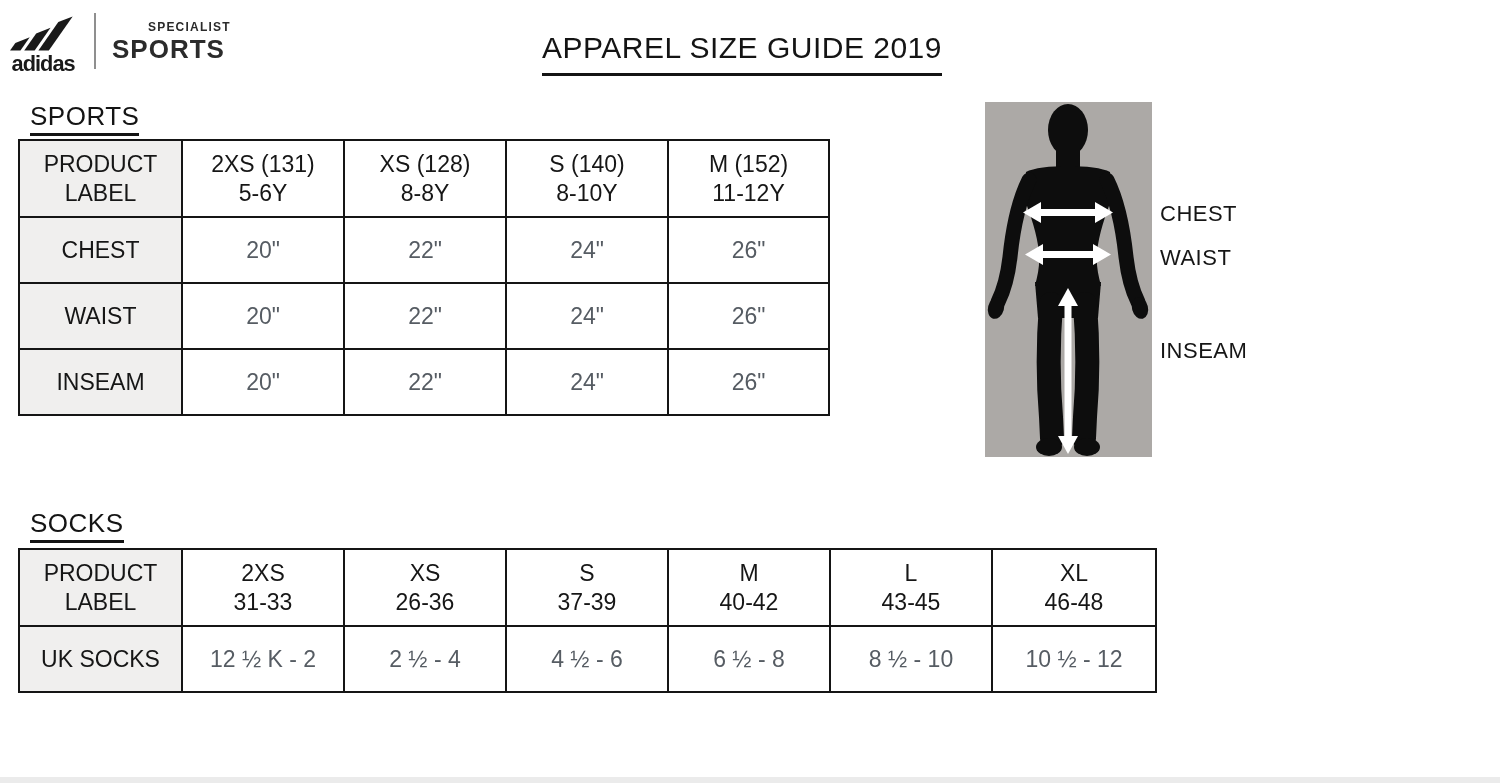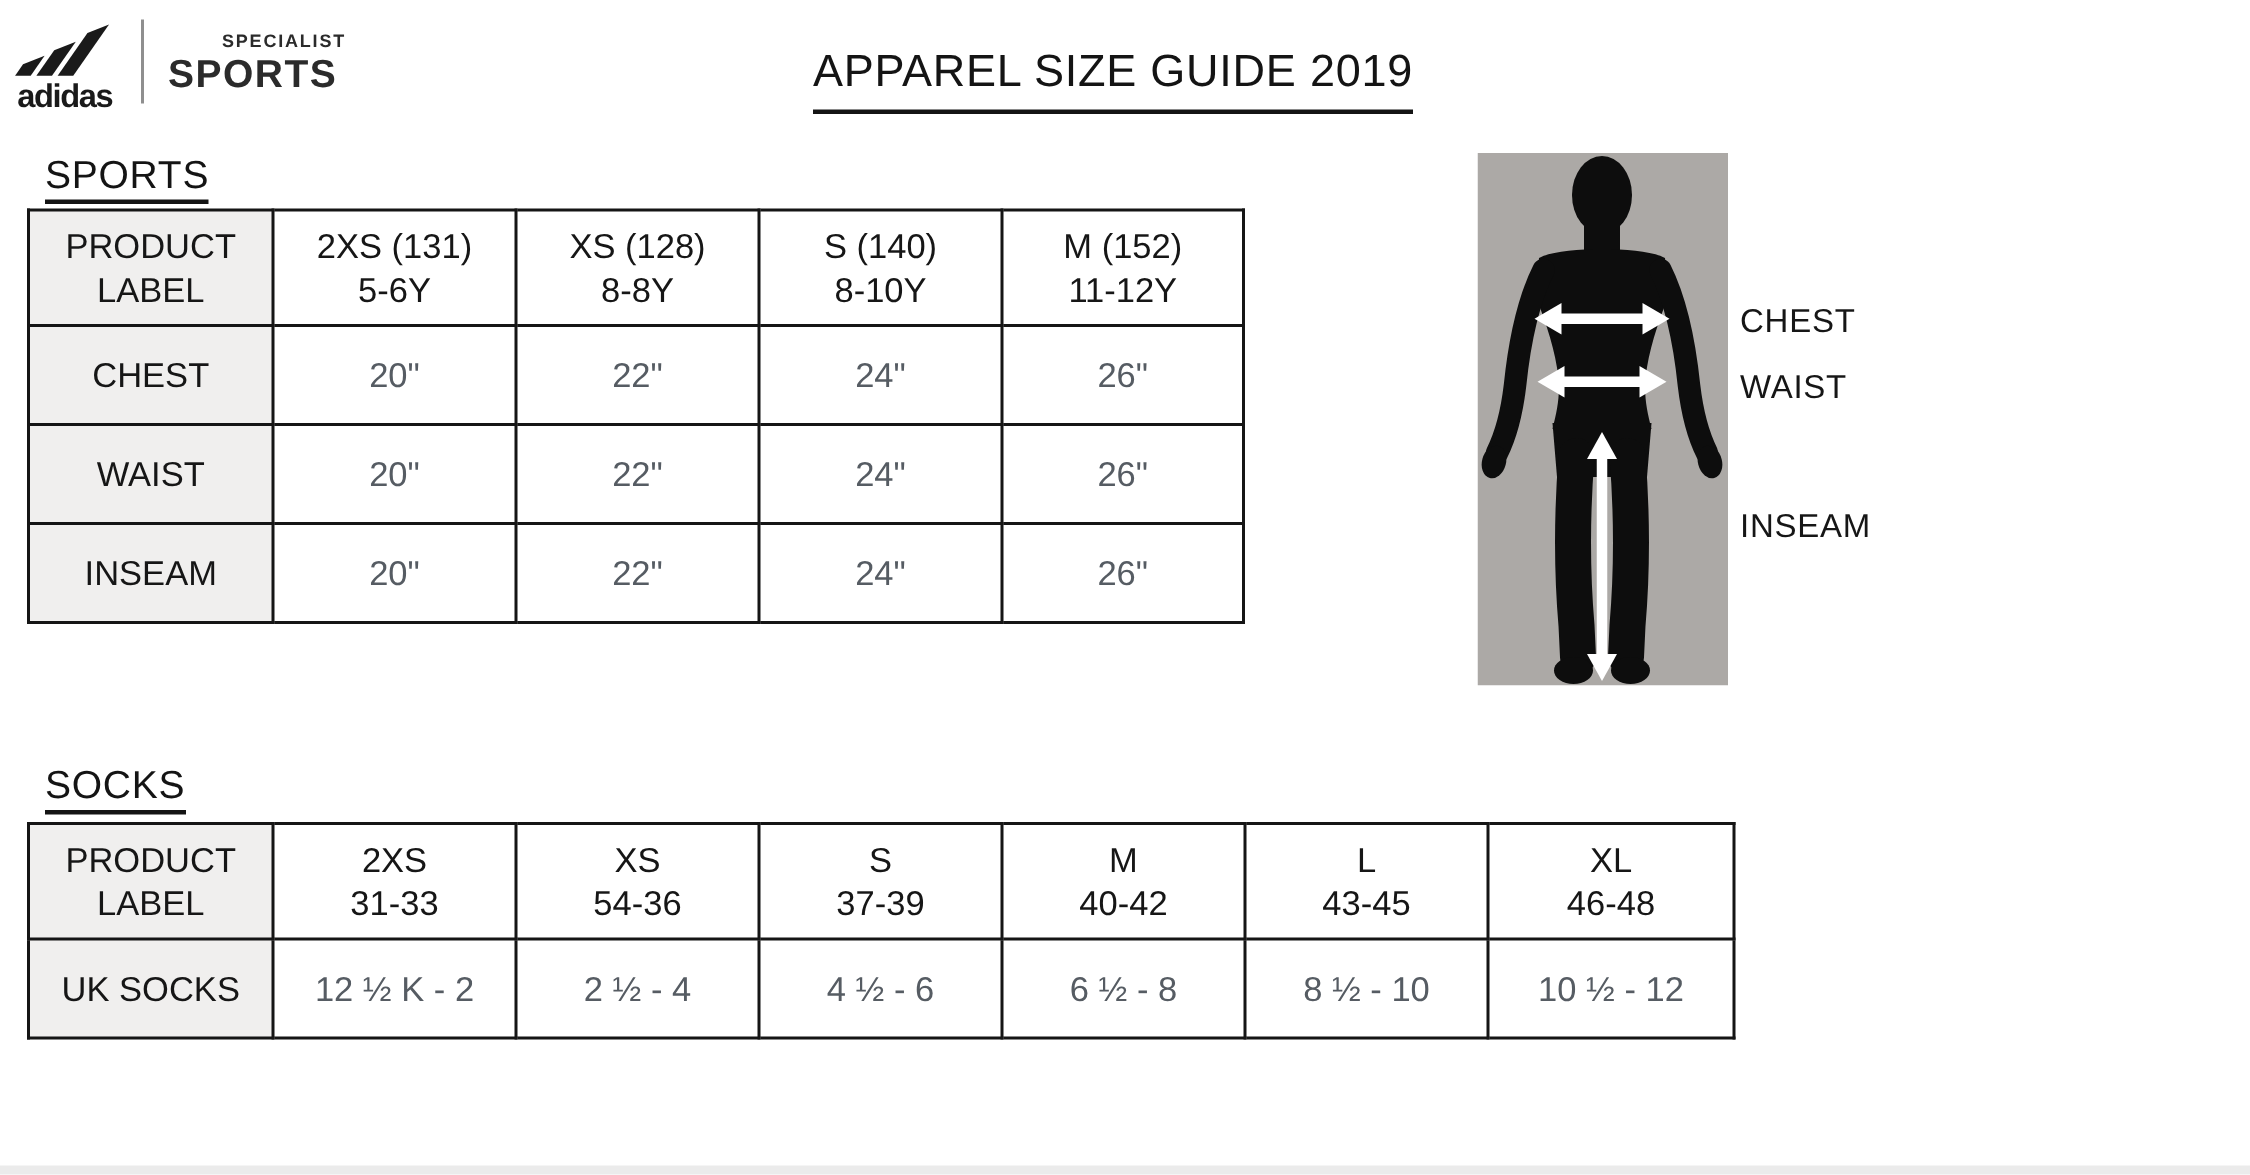--- a/index.html
+++ b/index.html
@@ -183,21 +183,21 @@
     <th class="labelcell">
       <div>PRODUCT</div>
       <div>LABEL</div>
     </th>
     <th class="colhead">
       <div>2XS</div>
       <div>31-33</div>
     </th>
     <th class="colhead">
       <div>XS</div>
-      <div>54-36</div>
+      <div>26-36</div>
     </th>
     <th class="colhead">
       <div>S</div>
       <div>37-39</div>
     </th>
     <th class="colhead">
       <div>M</div>
       <div>40-42</div>
     </th>
     <th class="colhead">

